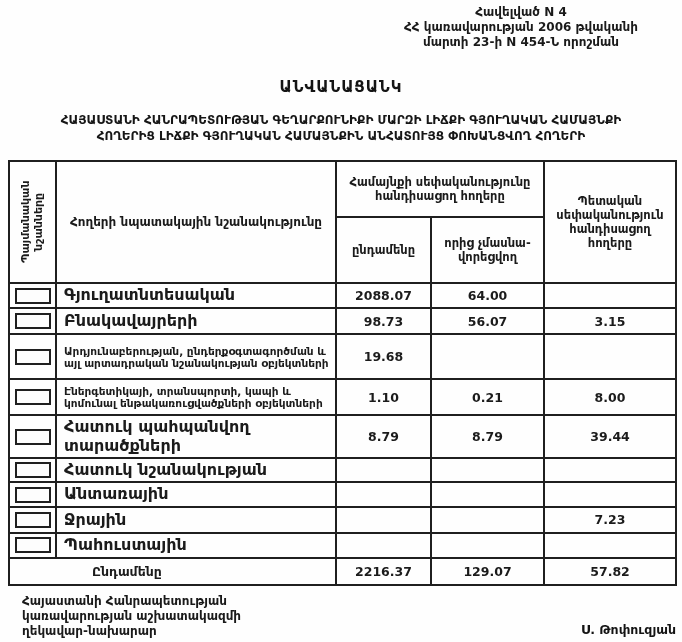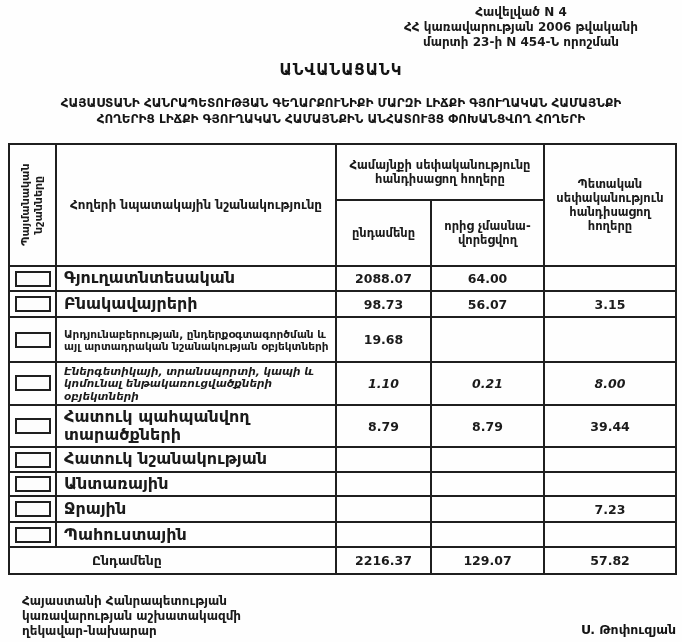--- a/index.html
+++ b/index.html
@@ -16,21 +16,21 @@
     width: fit-content;
     margin: 0 44px 0 auto;
     text-align: center;
     font-size: 12px;
     font-weight: bold;
     line-height: 1.25;
     color: #1a1a1a;
   }
   .doc-title {
     text-align: center;
-    margin-top: 11px;
+    margin-top: 28px;
     font-size: 15px;
     font-weight: bold;
     letter-spacing: 1px;
   }
   .doc-subtitle {
     text-align: center;
     margin-top: 17px;
     font-size: 12px;
     font-weight: bold;
     line-height: 1.3;
@@ -73,21 +73,21 @@
     width: 36px; height: 16px;
     border: 2px solid #1f1f1f;
     margin: 0 auto;
     background: #fdfdfd;
   }
   td.cell-label { font-size: 16px; padding: 2px 4px 2px 7px; line-height: 1.15; }
   td.cell-label.small { font-size: 10.6px; }
   td.cell-num { font-size: 12.5px; text-align: center; padding: 1px 2px; }
 
   tr.r-h25 { height: 25px; } tr.r-h26 { height: 26px; }
-  tr.r-h45 { height: 45px; } tr.r-h36 { height: 36px; font-style: italic; }
+  tr.r-h45 { height: 45px; } tr.r-h36 { height: 36px; }
   tr.r-h28 { height: 28px; } tr.r-h27 { height: 19px; }
 
   tr.row-total { height: 27px; }
   td.cell-total-label { font-size: 12.5px; padding-left: 82px; }
 
   .footer { position: absolute; left: 22px; top: 594px; width: 662px; }
   .footer-left {
     font-size: 12px; font-weight: bold; line-height: 1.25; color: #1a1a1a;
   }
   .footer-sign {

